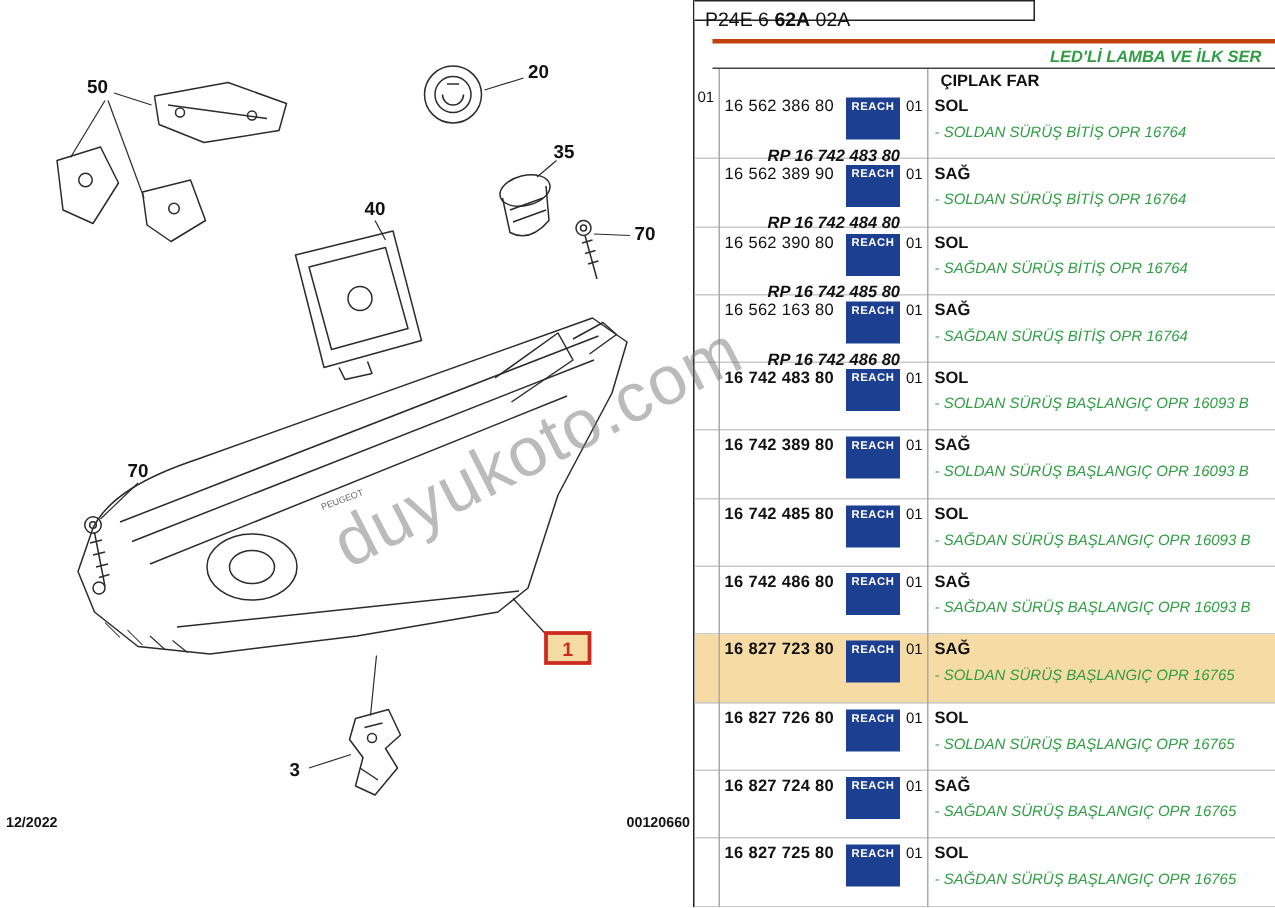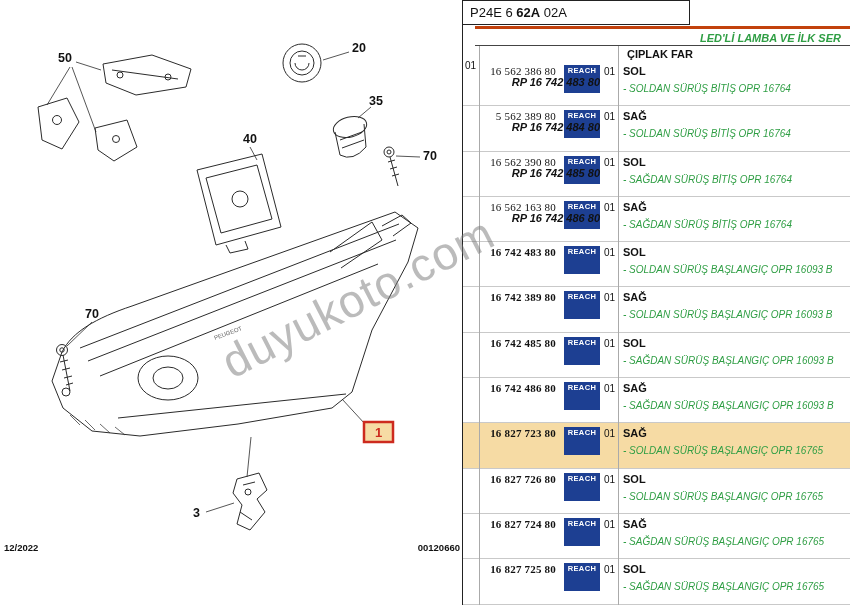--- a/index.html
+++ b/index.html
@@ -21,51 +21,51 @@
   .watermark {
     position:absolute; left:225px; top:338px; z-index:20;
     font-size:46px; letter-spacing:1px; color:rgba(120,120,120,0.5);
     transform:rotate(-27deg); transform-origin:0 50%;
     white-space:nowrap; pointer-events:none;
   }
 
   
   .tpanel { position:absolute; left:462px; top:0; width:388px; height:605px; border-left:1px solid #222; background:#fff; }
   .code-box {
-    position:absolute; left:0; top:0; width:227px; height:25px;
+    position:absolute; left:0; top:0; width:227px; height:14px;
     border:1px solid #222; border-left:none; background:#fff;
     font-size:13px; line-height:24px; padding-left:7px; white-space:nowrap;
   }
   .code-box b { font-weight:bold; }
   .subtitle-row {
     position:absolute; left:12px; top:26px; width:388px; height:20px;
     border-top:3px solid #c2410c; border-bottom:1px solid #444; overflow:hidden;
   }
   .subtitle {
     position:absolute; left:225px; top:3px; font-size:11px; font-style:italic;
     font-weight:bold; color:#2f9e44; white-space:nowrap;
   }
 
   .table { position:absolute; left:0; top:46px; width:388px; height:559px; overflow:hidden; }
   .idx { position:absolute; left:2px; top:14px; font-size:10px; z-index:3; }
   .group-header { position:relative; height:15px; }
   .group-header .gh { position:absolute; left:164px; top:2px; font-size:11px; font-weight:bold; }
 
   .group { position:relative; height:45.3px; border-bottom:1px solid #c9c9c9; }
   .group.hl { background:#f6dba4; }
-  .part { position:absolute; left:0; top:4px; width:93px; text-align:right; font-size:11px; letter-spacing:0.2px;font-family:Liberation Serif, serif; }
+  .part { position:absolute; left:0; top:4px; width:93px; text-align:right; font-size:11px; letter-spacing:0.2px; }
   .group.norp .part { font-weight:bold; }
   .reach {
     position:absolute; left:101px; top:4px; width:36px; height:28px;
     background:#1d3f92; color:#fff; font-size:7.5px; font-weight:bold;
     text-align:center; line-height:12px; letter-spacing:0.4px; cursor:pointer;
   }
   .qty  { position:absolute; left:141px; top:5px; font-size:10px; }
   .side { position:absolute; left:160px; top:4px; font-size:11px; font-weight:bold; }
-  .rp   { position:absolute; left:0; top:15px; width:137px; text-align:right; font-size:11px; font-weight:bold; font-style:italic; }
+  .rp   { position:absolute; left:0; top:37px; width:137px; text-align:right; font-size:11px; font-weight:bold; font-style:italic; }
   .desc { position:absolute; left:160px; top:22px; font-size:10px; font-style:italic; color:#2f9e44; white-space:nowrap; }
 
   .vline { position:absolute; top:0; bottom:0; width:1px; background:#aaa; z-index:2; }
   .vline.v1 { left:16px; }
   .vline.v2 { left:155px; }
 </style>
 </head>
 <body>
 
 <div class="page">
@@ -189,21 +189,21 @@
       <div id="rows-host">
           <div class="group">
     <span class="part">16 562 386 80</span>
     <span class="reach">REACH</span>
     <span class="qty">01</span>
     <span class="side">SOL</span>
     <span class="rp">RP 16 742 483 80</span>
     <span class="desc">- SOLDAN SÜRÜŞ BİTİŞ OPR 16764</span>
   </div>
           <div class="group">
-    <span class="part">5 562 389 80</span>
+    <span class="part">16 562 389 90</span>
     <span class="reach">REACH</span>
     <span class="qty">01</span>
     <span class="side">SAĞ</span>
     <span class="rp">RP 16 742 484 80</span>
     <span class="desc">- SOLDAN SÜRÜŞ BİTİŞ OPR 16764</span>
   </div>
           <div class="group">
     <span class="part">16 562 390 80</span>
     <span class="reach">REACH</span>
     <span class="qty">01</span>

